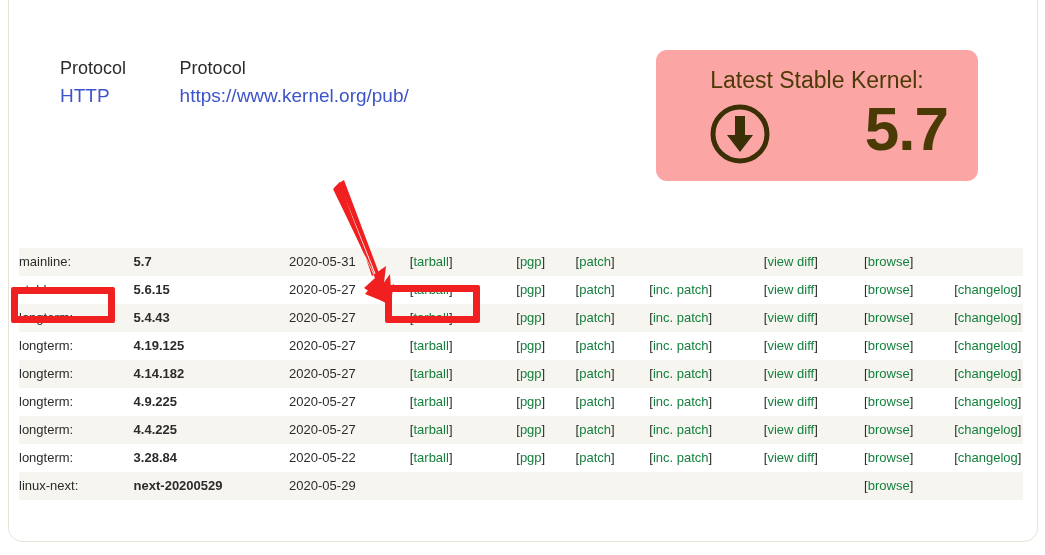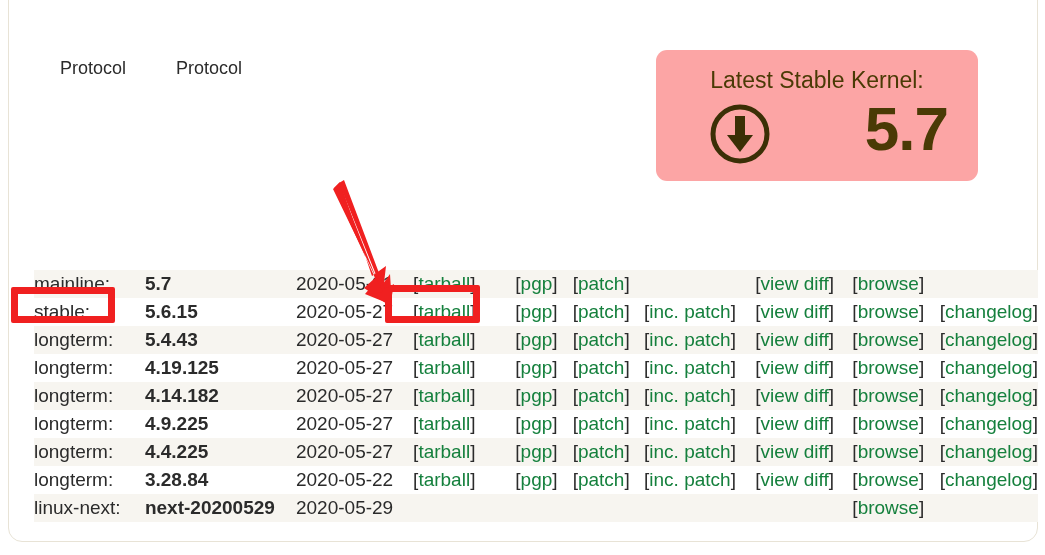--- a/index.html
+++ b/index.html
@@ -79,25 +79,24 @@
     font-size: 62px;
     font-weight: bold;
     color: #4a3a05;
     line-height: 1;
     letter-spacing: -1px;
   }
 
   
   #releases {
     position: absolute;
-    left: 19px; top: 270px;
+    left: 19px; top: 248px;
     width: 1004px;
     border-collapse: collapse;
-    font-size: 19px;
-    margin-left: 15px;
+    font-size: 13px;
   }
   #releases tr { height: 28px; }
   #releases tr.odd  { background: #f7f5f0; }
   #releases tr.even { background: #ffffff; }
   #releases td {
     padding: 0;
     color: #2b2b2b;
     white-space: nowrap;
     vertical-align: middle;
     height: 28px;
@@ -140,20 +139,24 @@
   <div id="page-frame"></div>
 
   <table id="mirror-table">
     <thead>
       <tr>
         <th>Protocol</th>
         <th class="loc-head">Protocol</th>
       </tr>
     </thead>
     <tbody id="mirror-body">
+        <tr>
+          <td class="proto">HTTP</td>
+          <td class="loc"><a href="#">https://www.kernel.org/pub/</a></td>
+        </tr>
       </tbody>
   </table>
 
   <div id="latest-box">
     <div id="latest-title">Latest Stable Kernel:</div>
     <div id="latest-icon">
       <svg viewBox="0 0 64 64" width="64" height="64" aria-hidden="true">
         <circle cx="32" cy="32" r="27" fill="none" stroke="#3b2f06" stroke-width="5"></circle>
         <rect x="27" y="14" width="10" height="22" fill="#3b2f06"></rect>
         <polygon points="19,33 45,33 32,50" fill="#3b2f06"></polygon>

